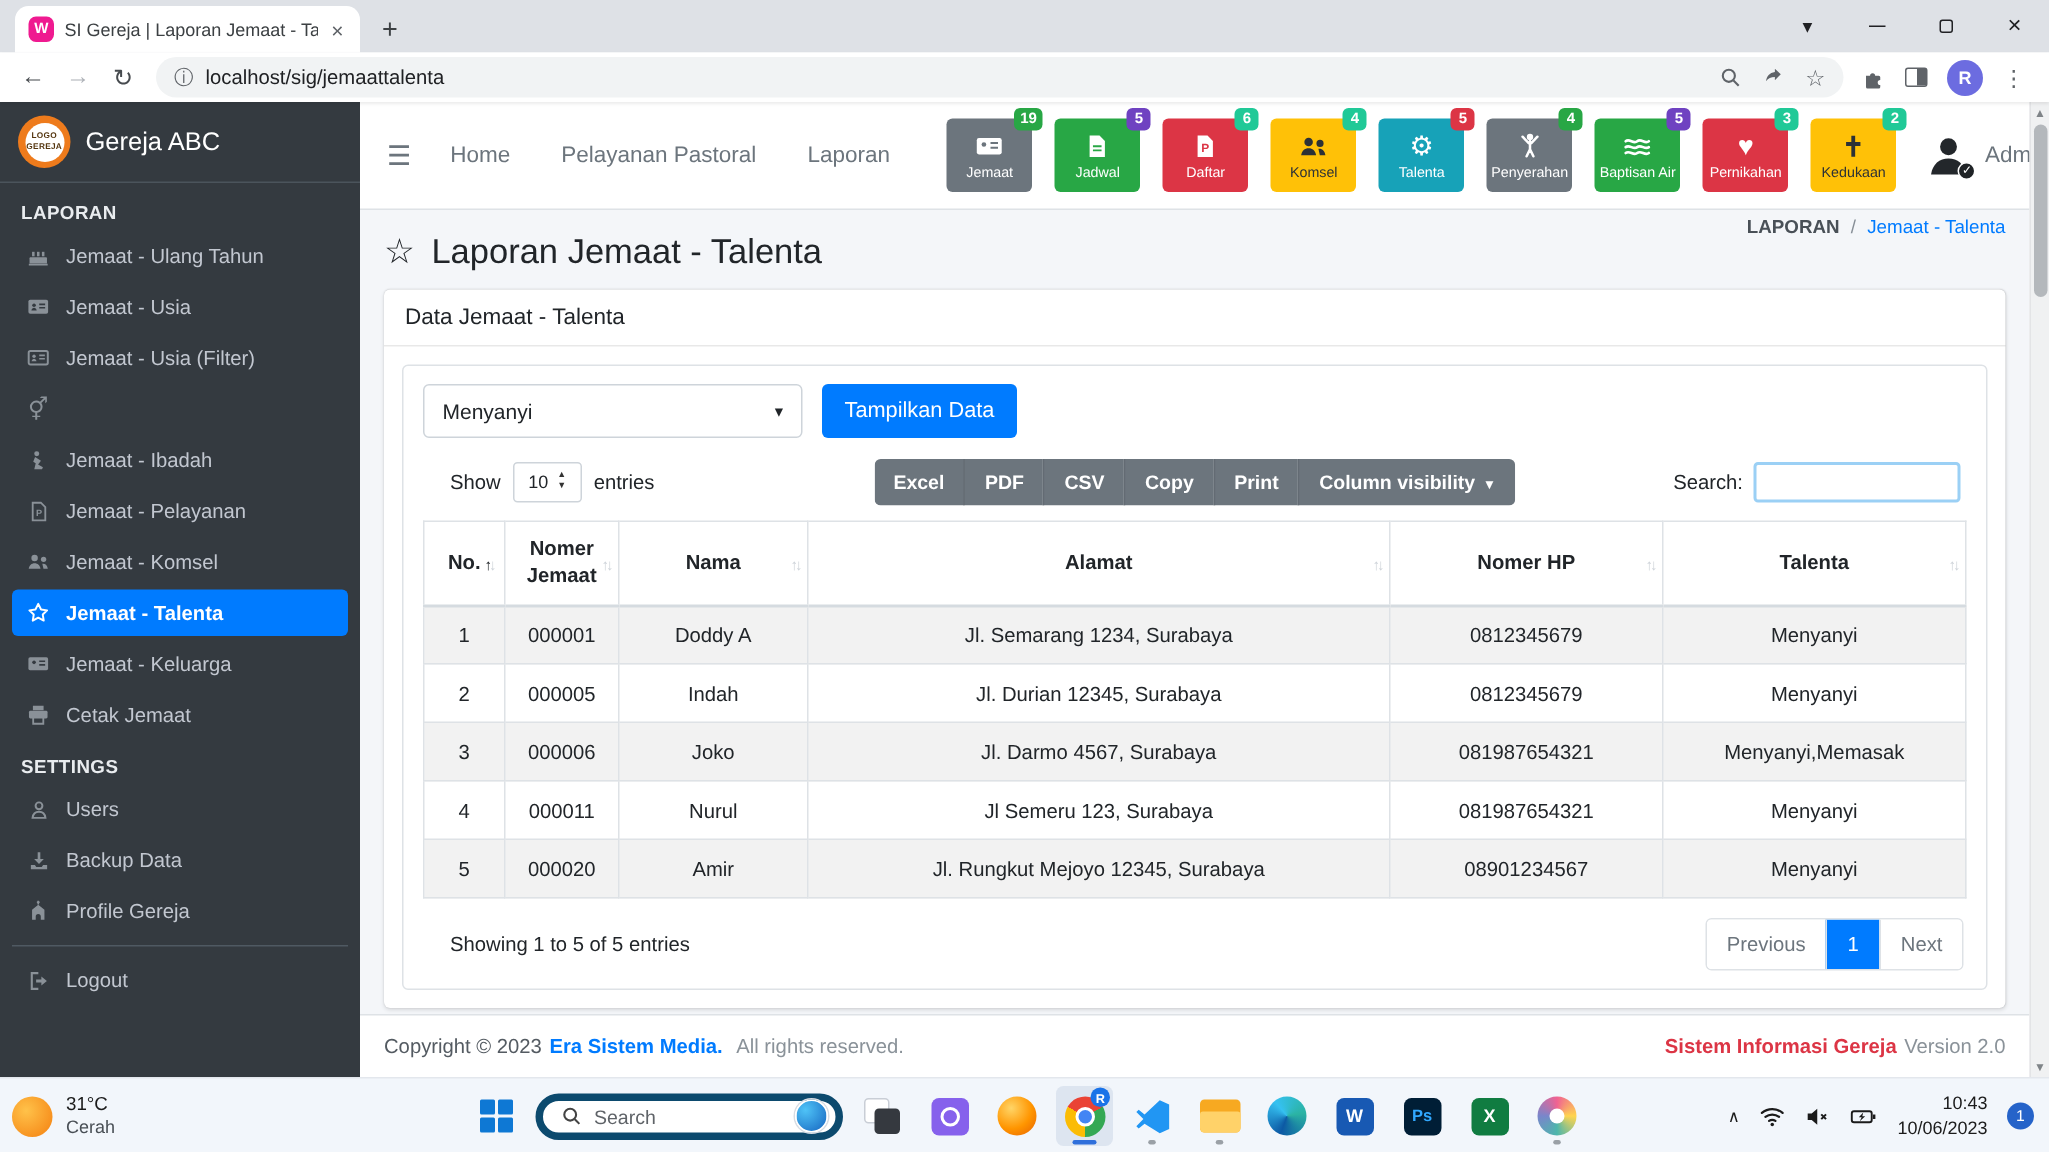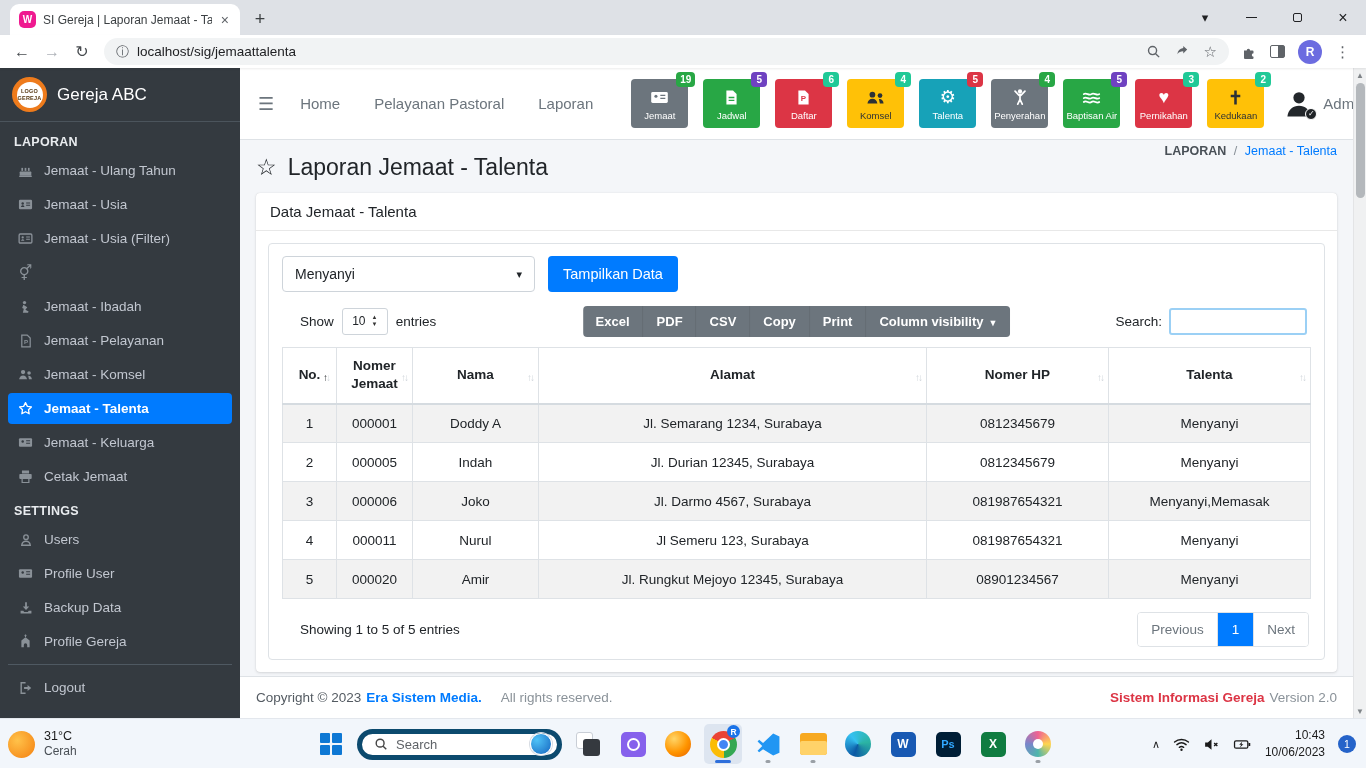--- a/index.html
+++ b/index.html
@@ -105,21 +105,21 @@
 
   .table-footer { display:flex; align-items:center; margin-top:13px; }
   .showing { font-size:13.5px; color:#212529; margin-left:18px; }
   .pagination { margin-left:auto; display:flex; border:1px solid #dee2e6; border-radius:4px; overflow:hidden; margin-right:2px;}
   .page-btn { padding:9px 13px; font-size:13.5px; color:#6c757d; background:#fff; border:none; border-left:1px solid #dee2e6; cursor:pointer; font-family:inherit;}
   .page-btn.first { border-left:none; }
   .page-btn.active { background:#007bff; color:#fff; padding:9px 14px;}
 
   .app-footer { height:42px; background:#fff; border-top:1px solid #dee2e6; display:flex; align-items:center; padding:0 16px; font-size:13.5px; flex-shrink:0;}
   .f-bold { color:#545b62; font-weight:normal; margin-right:5px;}
-  .f-link { color:#007bff; font-weight:bold; margin-right:19px;}
+  .f-link { color:#007bff; font-weight:bold; margin-right:9px;}
   .f-gray { color:#8a9299; }
   .f-right { margin-left:auto; }
   .f-app { color:#dc3545; font-weight:bold; margin-right:5px;}
 
   
   .scrollbar { position:absolute; top:68px; right:0; width:13px; height:650px; background:#f0f1f2; border-left:1px solid #e3e4e6; }
   .sb-arrow { height:14px; display:flex; align-items:center; justify-content:center; font-size:8px; color:#7f8488; }
   .sb-arrow.down { position:absolute; bottom:0; width:100%; }
   .sb-thumb { position:absolute; top:15px; left:2px; width:9px; height:115px; background:#b4b8bc; border-radius:5px; }
 
@@ -332,30 +332,20 @@
         <div class="snav-header">SETTINGS</div>
 
         <div class="snav-item">
           <span class="ic">
               <svg class="gly" width="14" height="14" viewBox="0 0 16 16">
                 <circle cx="8" cy="4.8" r="2.6" fill="none" stroke="currentColor" stroke-width="1.5"></circle>
                 <path d="M3.1 14c.4-3 2.4-4.6 4.9-4.6s4.5 1.6 4.9 4.6z" fill="none" stroke="currentColor" stroke-width="1.5"></path>
               </svg>
             </span>
           <span>Users</span>
-        </div>
-        <div class="snav-item">
-          <span class="ic">
-              <svg class="gly" width="15" height="15" viewBox="0 0 16 16">
-                <rect x="1" y="3.4" width="14" height="9.2" rx="1.2" fill="currentColor"></rect>
-                <circle cx="5" cy="7" r="1.3" fill="#343a40"></circle>
-                <path d="M8.7 6.2h4.2M8.7 8.8h4.2" stroke="#343a40" stroke-width="1.1"></path>
-              </svg>
-            </span>
-          <span>Profile User</span>
         </div>
         <div class="snav-item">
           <span class="ic">
               <svg class="gly" width="14" height="14" viewBox="0 0 16 16">
                 <path d="M7 1.4h2v5h2.7L8 10.3 4.3 6.4H7z" fill="currentColor"></path>
                 <path d="M1.8 11h3.1l1 1.6h4.2l1-1.6h3.1v3.2H1.8z" fill="currentColor"></path>
               </svg>
             </span>
           <span>Backup Data</span>
         </div>

